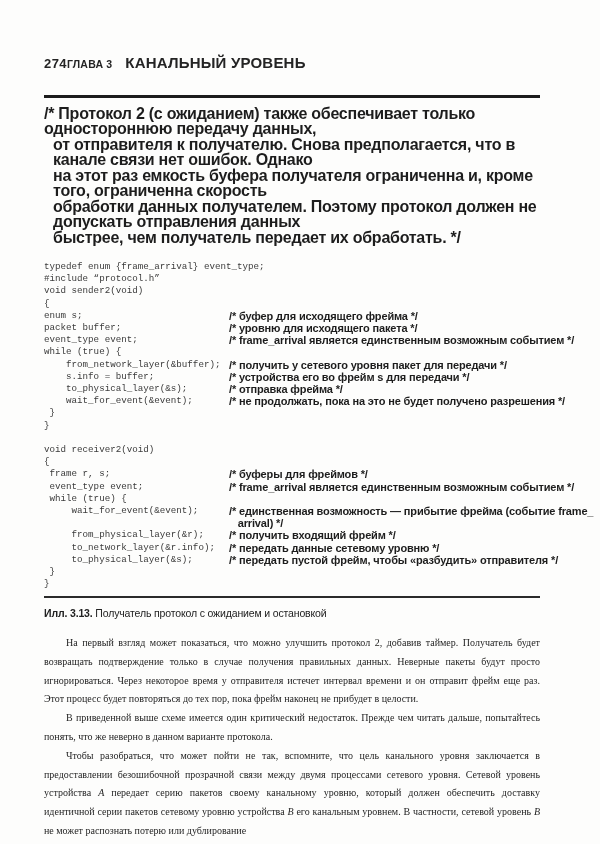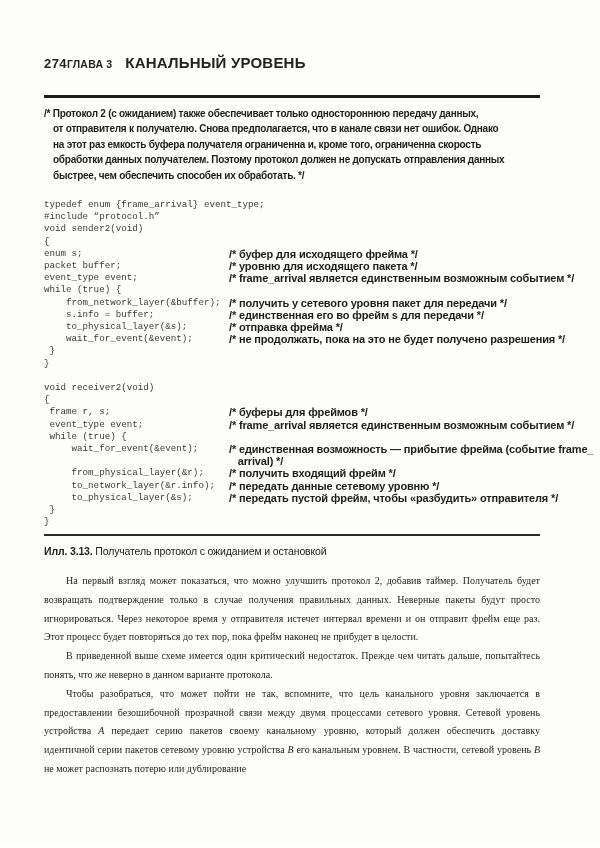--- a/index.html
+++ b/index.html
@@ -27,21 +27,21 @@
   .chapter-label { font-weight: 700; font-size: 10.5px; letter-spacing: 0.2px; }
   .chapter-title { font-weight: 700; font-size: 15px; letter-spacing: 0.2px; margin-left: 13px; }
   .rule-thick { height: 2.5px; background: #1c1c1c; margin-top: 24px; }
   .rule-thin  { height: 1.5px; background: #2b2b2b; margin-top: 6px; }
 
   
   .lead-comment {
     margin-top: 8px;
     font-family: "Liberation Sans", sans-serif;
     font-weight: 700;
-    font-size: 10px;
+    font-size: 16px;
     line-height: 15.5px;
     letter-spacing: -0.25px;
     color: #1d1d1d;
     padding-left: 9px;
   }
   .lead-line.first { margin-left: -9px; }
 
   
   .code-block {
     margin-top: 16px;
@@ -96,21 +96,21 @@
   </div>
 
   <div class="rule-thick"></div>
 
   <figure>
     <div class="lead-comment" id="lead-comment">
         <div class="lead-line first">/* Протокол 2 (с ожиданием) также обеспечивает только одностороннюю передачу данных,</div>
         <div class="lead-line">от отправителя к получателю. Снова предполагается, что в канале связи нет ошибок. Однако</div>
         <div class="lead-line">на этот раз емкость буфера получателя ограниченна и, кроме того, ограниченна скорость</div>
         <div class="lead-line">обработки данных получателем. Поэтому протокол должен не допускать отправления данных</div>
-        <div class="lead-line">быстрее, чем обеспечить способен их обработать. */</div>
+        <div class="lead-line">быстрее, чем получатель передает их обработать. */</div>
       </div>
     <div class="code-block" id="code-block">
         <div class="code-row">
           <span class="code">typedef enum {frame_arrival} event_type;</span>
         </div>
         <div class="code-row">
           <span class="code">#include “protocol.h”</span>
         </div>
         <div class="code-row">
           <span class="code">void sender2(void)</span>
@@ -132,21 +132,21 @@
         </div>
         <div class="code-row">
           <span class="code">while (true) {</span>
         </div>
         <div class="code-row">
           <span class="code">    from_network_layer(&amp;buffer);</span>
           <span class="comment">/* получить у сетевого уровня пакет для передачи */</span>
         </div>
         <div class="code-row">
           <span class="code">    s.info = buffer;</span>
-          <span class="comment">/* единственная его во фрейм s для передачи */</span>
+          <span class="comment">/* устройства его во фрейм s для передачи */</span>
         </div>
         <div class="code-row">
           <span class="code">    to_physical_layer(&amp;s);</span>
           <span class="comment">/* отправка фрейма */</span>
         </div>
         <div class="code-row">
           <span class="code">    wait_for_event(&amp;event);</span>
           <span class="comment">/* не продолжать, пока на это не будет получено разрешения */</span>
         </div>
         <div class="code-row">

